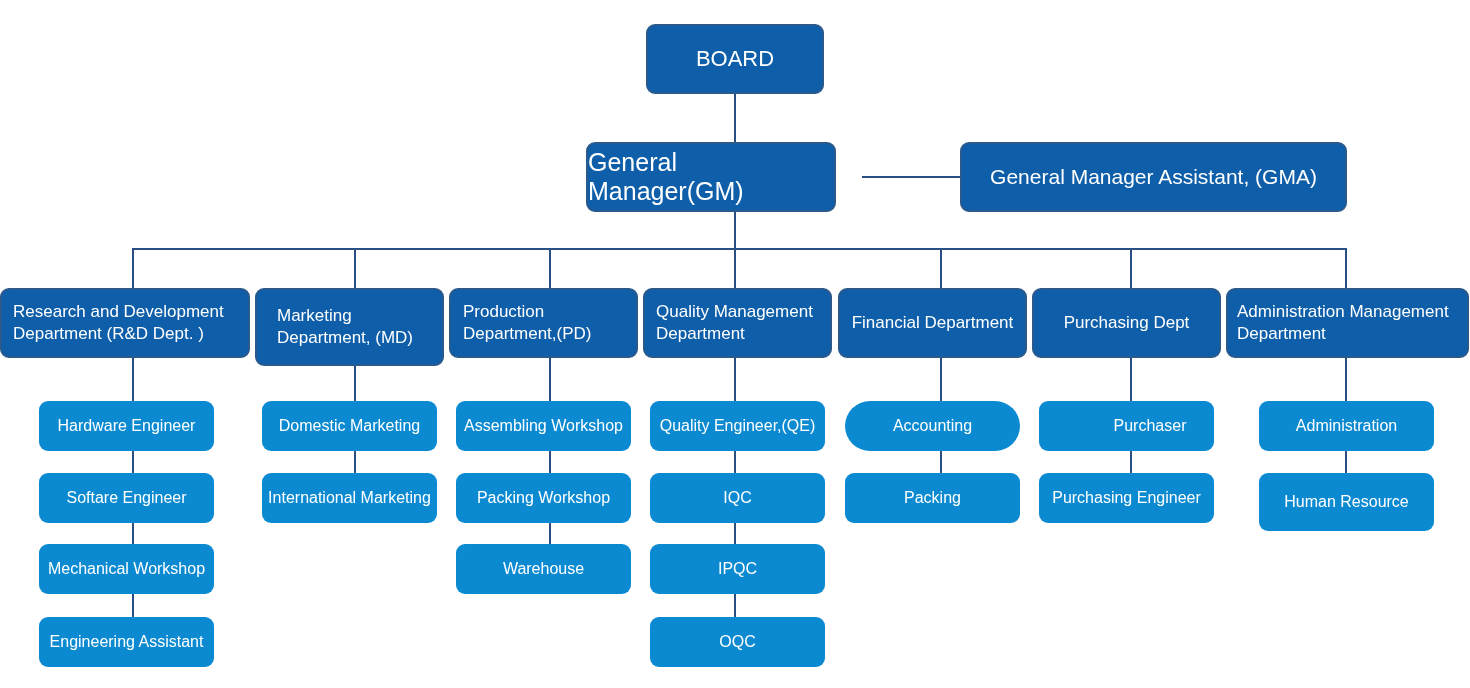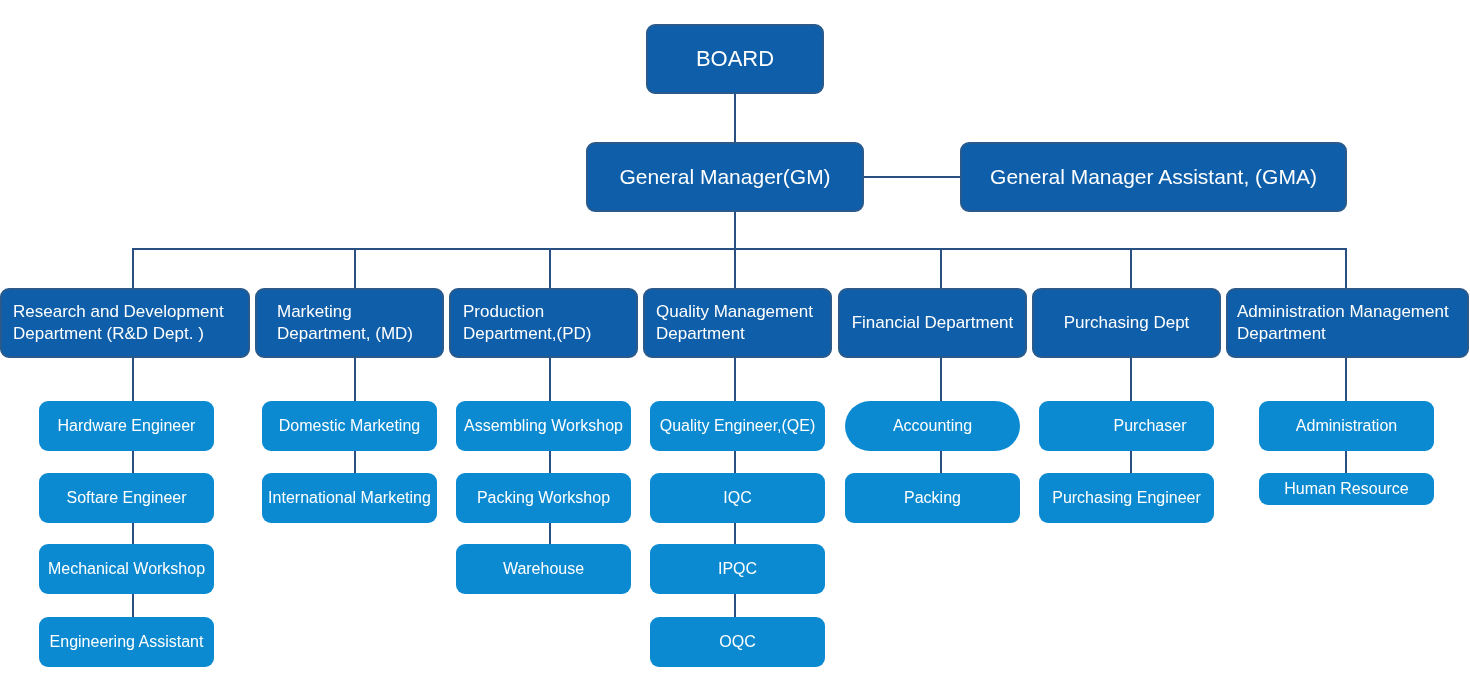--- a/index.html
+++ b/index.html
@@ -33,25 +33,25 @@
 
 <div class="line v" style="left:132px;top:356px;height:270px;"></div>
 <div class="line v" style="left:354px;top:356px;height:126px;"></div>
 <div class="line v" style="left:549px;top:356px;height:196px;"></div>
 <div class="line v" style="left:734px;top:356px;height:270px;"></div>
 <div class="line v" style="left:940px;top:356px;height:126px;"></div>
 <div class="line v" style="left:1130px;top:356px;height:126px;"></div>
 <div class="line v" style="left:1345px;top:356px;height:126px;"></div>
 
 <div class="box dark top" style="left:646px;top:24px;width:178px;height:70px;">BOARD</div>
-<div class="box dark top" style="left:586px;top:142px;width:278px;height:70px;font-size:21px;">General Manager(GM)</div>
+<div class="box dark top" style="left:586px;top:142px;width:250px;height:70px;font-size:25px;">General Manager(GM)</div>
 <div class="box dark top" style="left:960px;top:142px;width:387px;height:70px;font-size:21px;">General Manager Assistant, (GMA)</div>
 
 <div class="box dark dept" style="left:0px;top:288px;width:250px;height:70px;padding-right:8px;">Research and Development Department (R&amp;D Dept. )</div>
-<div class="box dark dept" style="left:255px;top:288px;width:189px;height:70px;padding-left:20px;padding-right:10px;">Marketing Department, (MD)</div>
+<div class="box dark dept" style="left:255px;top:288px;width:189px;height:78px;padding-left:20px;padding-right:10px;">Marketing Department, (MD)</div>
 <div class="box dark dept" style="left:449px;top:288px;width:189px;height:70px;padding-left:12px;padding-right:6px;">Production Department,(PD)</div>
 <div class="box dark dept" style="left:643px;top:288px;width:189px;height:70px;">Quality Management Department</div>
 <div class="box dark dept center" style="left:838px;top:288px;width:189px;height:70px;">Financial Department</div>
 <div class="box dark dept center" style="left:1032px;top:288px;width:189px;height:70px;">Purchasing Dept</div>
 <div class="box dark dept" style="left:1226px;top:288px;width:243px;height:70px;padding-left:9px;">Administration Management Department</div>
 
 <div class="box light" style="left:39px;top:401px;width:175px;height:50px;">Hardware Engineer</div>
 <div class="box light" style="left:39px;top:473px;width:175px;height:50px;">Softare Engineer</div>
 <div class="box light" style="left:39px;top:544px;width:175px;height:50px;">Mechanical Workshop</div>
 <div class="box light" style="left:39px;top:617px;width:175px;height:50px;">Engineering Assistant</div>
@@ -68,13 +68,13 @@
 <div class="box light" style="left:650px;top:544px;width:175px;height:50px;">IPQC</div>
 <div class="box light" style="left:650px;top:617px;width:175px;height:50px;">OQC</div>
 
 <div class="box light" style="left:845px;top:401px;width:175px;height:50px;border-radius:25px;">Accounting</div>
 <div class="box light" style="left:845px;top:473px;width:175px;height:50px;">Packing</div>
 
 <div class="box light" style="left:1039px;top:401px;width:175px;height:50px;padding-left:47px;">Purchaser</div>
 <div class="box light" style="left:1039px;top:473px;width:175px;height:50px;">Purchasing Engineer</div>
 
 <div class="box light" style="left:1259px;top:401px;width:175px;height:50px;">Administration</div>
-<div class="box light" style="left:1259px;top:473px;width:175px;height:32px;">Human Resource</div>
+<div class="box light" style="left:1259px;top:473px;width:175px;height:58px;">Human Resource</div>
 
 </body></html>

